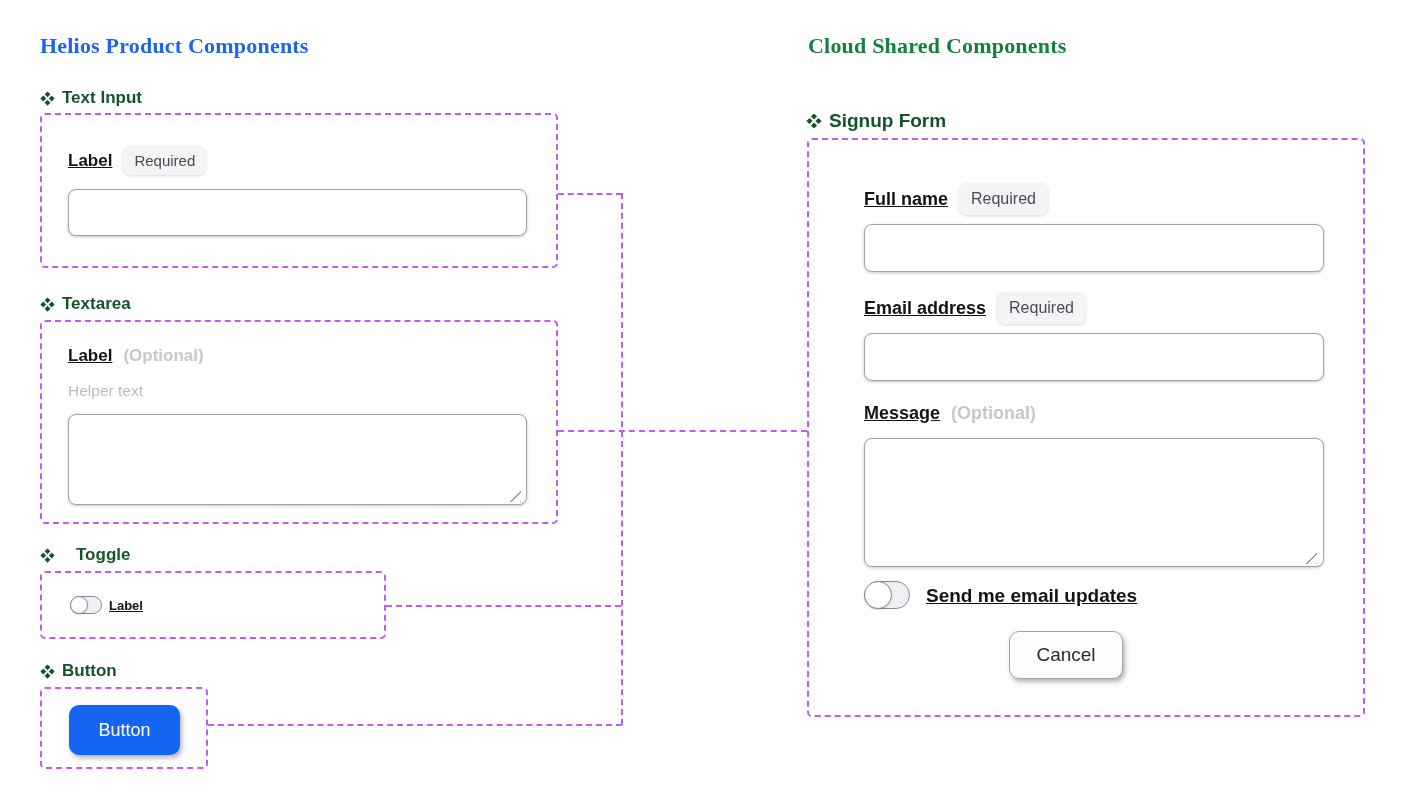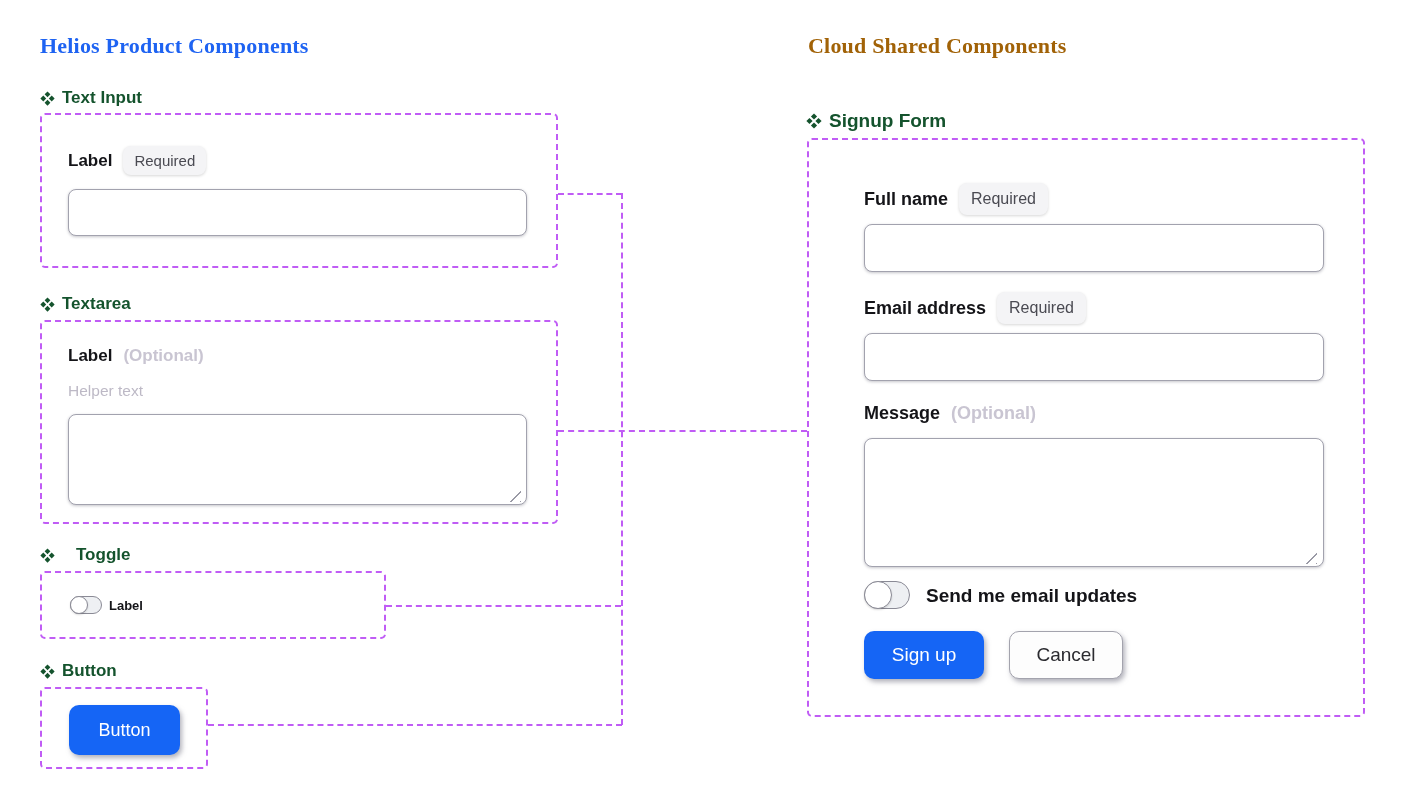--- a/index.html
+++ b/index.html
@@ -7,40 +7,40 @@
     width:1412px;height:802px;position:relative;overflow:hidden;
     background:#ffffff;
     font-family:"Liberation Sans","DejaVu Sans",sans-serif;
     color:#17171a;
   }
   .abs{position:absolute;}
 
   
   .page-title{font-size:22px;font-weight:bold;letter-spacing:.2px;white-space:nowrap;font-family:Liberation Serif, serif;}
   .title-blue{color:#1e63f2;}
-  .title-black{color:#a16207;}
+  .title-black{color:#15803d;}
 
   
   .comp-header{
     display:flex;align-items:center;gap:7px;
     font-weight:bold;color:#14532d;white-space:nowrap;
   }
   .comp-header svg{flex:0 0 auto;}
 
   
   .dashed-box{
     position:absolute;border:2px dashed #c05cf5;border-radius:5px;
     box-sizing:border-box;background:transparent;
   }
   .connector-h{position:absolute;height:0;border-top:2px dashed #c05cf5;}
   .connector-v{position:absolute;width:0;border-left:2px dashed #c05cf5;}
 
   
   .label-row{position:absolute;display:flex;align-items:center;gap:11px;white-space:nowrap;}
-  .field-label{font-weight:bold;color:#141418;}
+  .field-label{font-weight:bold;color:#141418;text-decoration:underline;}
   .fs17{font-size:17px;} .fs18{font-size:18px;} .fs19{font-size:19px;} .fs13{font-size:13px;}
   .muted{color:#c9c5d2;font-weight:bold;}
   .helper{color:#bdb9c6;font-size:15.5px;}
   .badge{
     background:#f4f4f6;color:#4a4a52;border-radius:8px;
     box-shadow:0 1px 3px rgba(0,0,0,.16);
     display:inline-block;line-height:1;
   }
   .badge-sm{font-size:15px;padding:7px 11px;}
   .badge-md{font-size:16px;padding:8px 12px;}
@@ -190,15 +190,14 @@
     <span class="muted fs18">(Optional)</span>
   </div>
   <textarea class="area-field" style="left: 55px; top: 298px; width: 460px; height: 129px;" value=""></textarea>
   <div class="grip" style="left:495px;top:411px;"></div>
 
   <div class="toggle" style="left:55px;top:441px;width:46px;height:28px;">
     <div class="knob" style="width:28px;height:28px;"></div>
   </div>
   <div class="abs field-label fs19" style="left:117px;top:445px;">Send me email updates</div>
 
-  <button class="btn btn-primary" style="left:55px;top:491px;width:120px;height:48px;font-size:19px;">Sign up</button>
   <button class="btn btn-secondary" style="left:200px;top:491px;width:114px;height:48px;font-size:19px;">Cancel</button>
 </div>
 
 </body></html>

